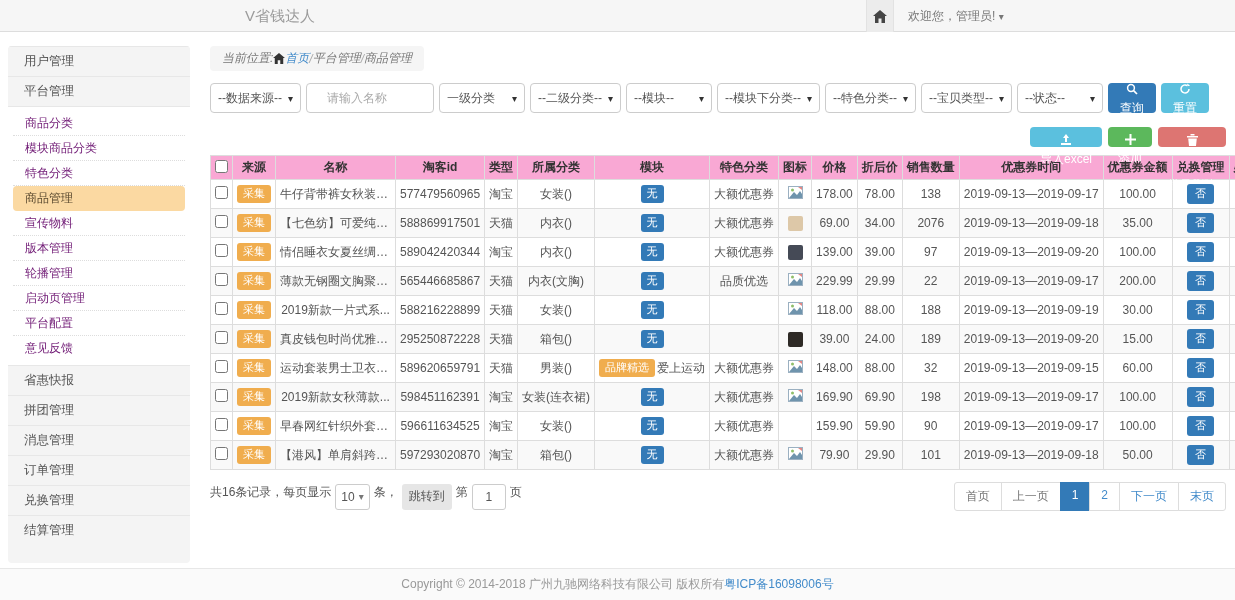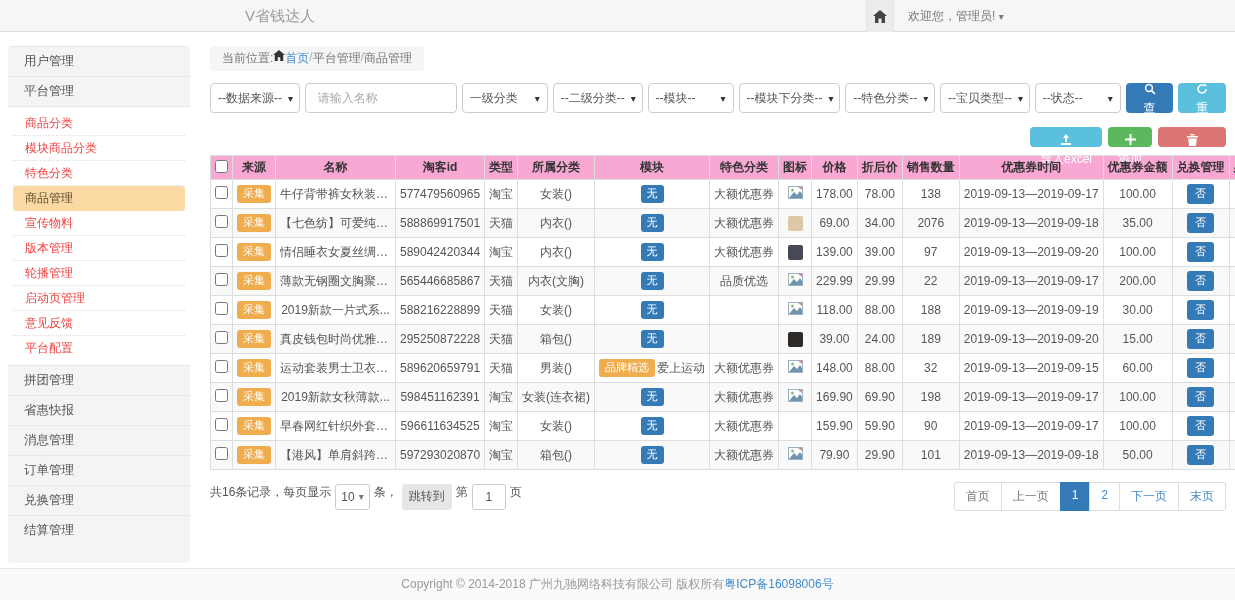--- a/index.html
+++ b/index.html
@@ -11,34 +11,34 @@
   .topbar-right { position:absolute; left:866px; top:0; height:32px; display:flex; align-items:stretch; }
   .home-box { width:28px; background:#ececec; border-left:1px solid #e2e2e2; border-right:1px solid #e2e2e2; display:flex; align-items:center; justify-content:center; cursor:pointer; }
   .welcome { line-height:32px; font-size:12px; color:#777; padding-left:14px; cursor:pointer; white-space:nowrap; }
   .caret { font-size:10px; color:#777; }
 
   
   .sidebar { position:absolute; left:8px; top:46px; width:182px; height:517px; background:#f4f4f4; border-radius:4px; overflow:hidden; }
   .sidebar-title { padding:11px 14px 9px; color:#1a7bb9; font-size:14px; font-weight:bold; }
   .menu-group { height:30px; line-height:29px; padding-left:16px; font-size:12.5px; color:#555; background:#f4f4f4; border-top:1px solid #e7e7e7; cursor:pointer; }
   .submenu { background:#fff; padding:4px 5px; border-top:1px solid #e7e7e7; }
-  .submenu-item { height:25px; line-height:24px; padding-left:12px; font-size:12px; color:#ef4444; border-bottom:1px dotted #ddd; cursor:pointer; }
+  .submenu-item { height:25px; line-height:24px; padding-left:12px; font-size:12px; color:#701a75; border-bottom:1px dotted #ddd; cursor:pointer; }
   .submenu-item:last-child { border-bottom:none; }
   .submenu-item.active { background:#fbd9a2; border-radius:4px; color:#5b4a2f; border-bottom:1px dotted transparent; }
 
   
   .main { position:absolute; left:210px; top:46px; width:1016px; }
-  .breadcrumb { display:inline-flex; align-items:flex-start; background:#f5f5f5; border-radius:4px; padding:4px 12px; font-size:12px; color:#777; }
+  .breadcrumb { display:inline-flex; align-items:center; background:#f5f5f5; border-radius:4px; padding:4px 12px; font-size:12px; color:#777;font-style:italic; }
   .breadcrumb a { color:#428bca; text-decoration:none; cursor:pointer; }
   .crumb-sep { color:#aaa; }
 
   .filterbar { margin-top:12px; display:flex; gap:5px; align-items:center; flex-wrap:nowrap; }
   .selbox { height:30px; border:1px solid #ccc; border-radius:4px; background:#fff; display:flex; align-items:center; justify-content:space-between; padding:0 7px; font-size:12px; color:#555; min-width:86px; cursor:pointer; white-space:nowrap; }
   .selbox .caret { margin-left:6px; color:#333; }
-  .name-input { height:30px; width:152px; border:1px solid #ccc; border-radius:4px; padding:0 12px; font-size:12px; color:#555; font-family:inherit; }
+  .name-input { height:30px; width:128px; border:1px solid #ccc; border-radius:4px; padding:0 20px; font-size:12px; color:#555; font-family:inherit; }
   .name-input::placeholder { color:#aaa; }
   .btn { height:30px; border:none; border-radius:4px; color:#fff; font-size:12px; padding:0 12px; display:inline-flex; align-items:center; gap:5px; cursor:pointer; font-family:inherit;flex-direction:column; }
   .btn-primary { background:#337ab7; }
   .btn-info { background:#5bc0de; }
   .btn-success { background:#5cb85c; }
   .btn-danger-soft { background:#dd7572;gap:31px; }
 
   .actionbar { margin-top:14px; display:flex; justify-content:flex-end; gap:6px; }
   .actionbar .btn { height:20px; font-size:12px; padding:7px 10px; }
 
@@ -101,25 +101,25 @@
       <div class="menu-group">平台管理</div>
       <div class="submenu">
         <div class="submenu-item">商品分类</div>
         <div class="submenu-item">模块商品分类</div>
         <div class="submenu-item">特色分类</div>
         <div class="submenu-item active">商品管理</div>
         <div class="submenu-item">宣传物料</div>
         <div class="submenu-item">版本管理</div>
         <div class="submenu-item">轮播管理</div>
         <div class="submenu-item">启动页管理</div>
+        <div class="submenu-item">平台配置</div>
         <div class="submenu-item">意见反馈</div>
-        <div class="submenu-item">平台配置</div>
-      </div>
+      </div>
+      <div class="menu-group">省惠快报</div>
       <div class="menu-group">拼团管理</div>
-      <div class="menu-group">省惠快报</div>
       <div class="menu-group">消息管理</div>
       <div class="menu-group">订单管理</div>
       <div class="menu-group">兑换管理</div>
       <div class="menu-group">结算管理</div>
     </div>
 </div>
 
 <div class="main">
 
   <div class="breadcrumb">

